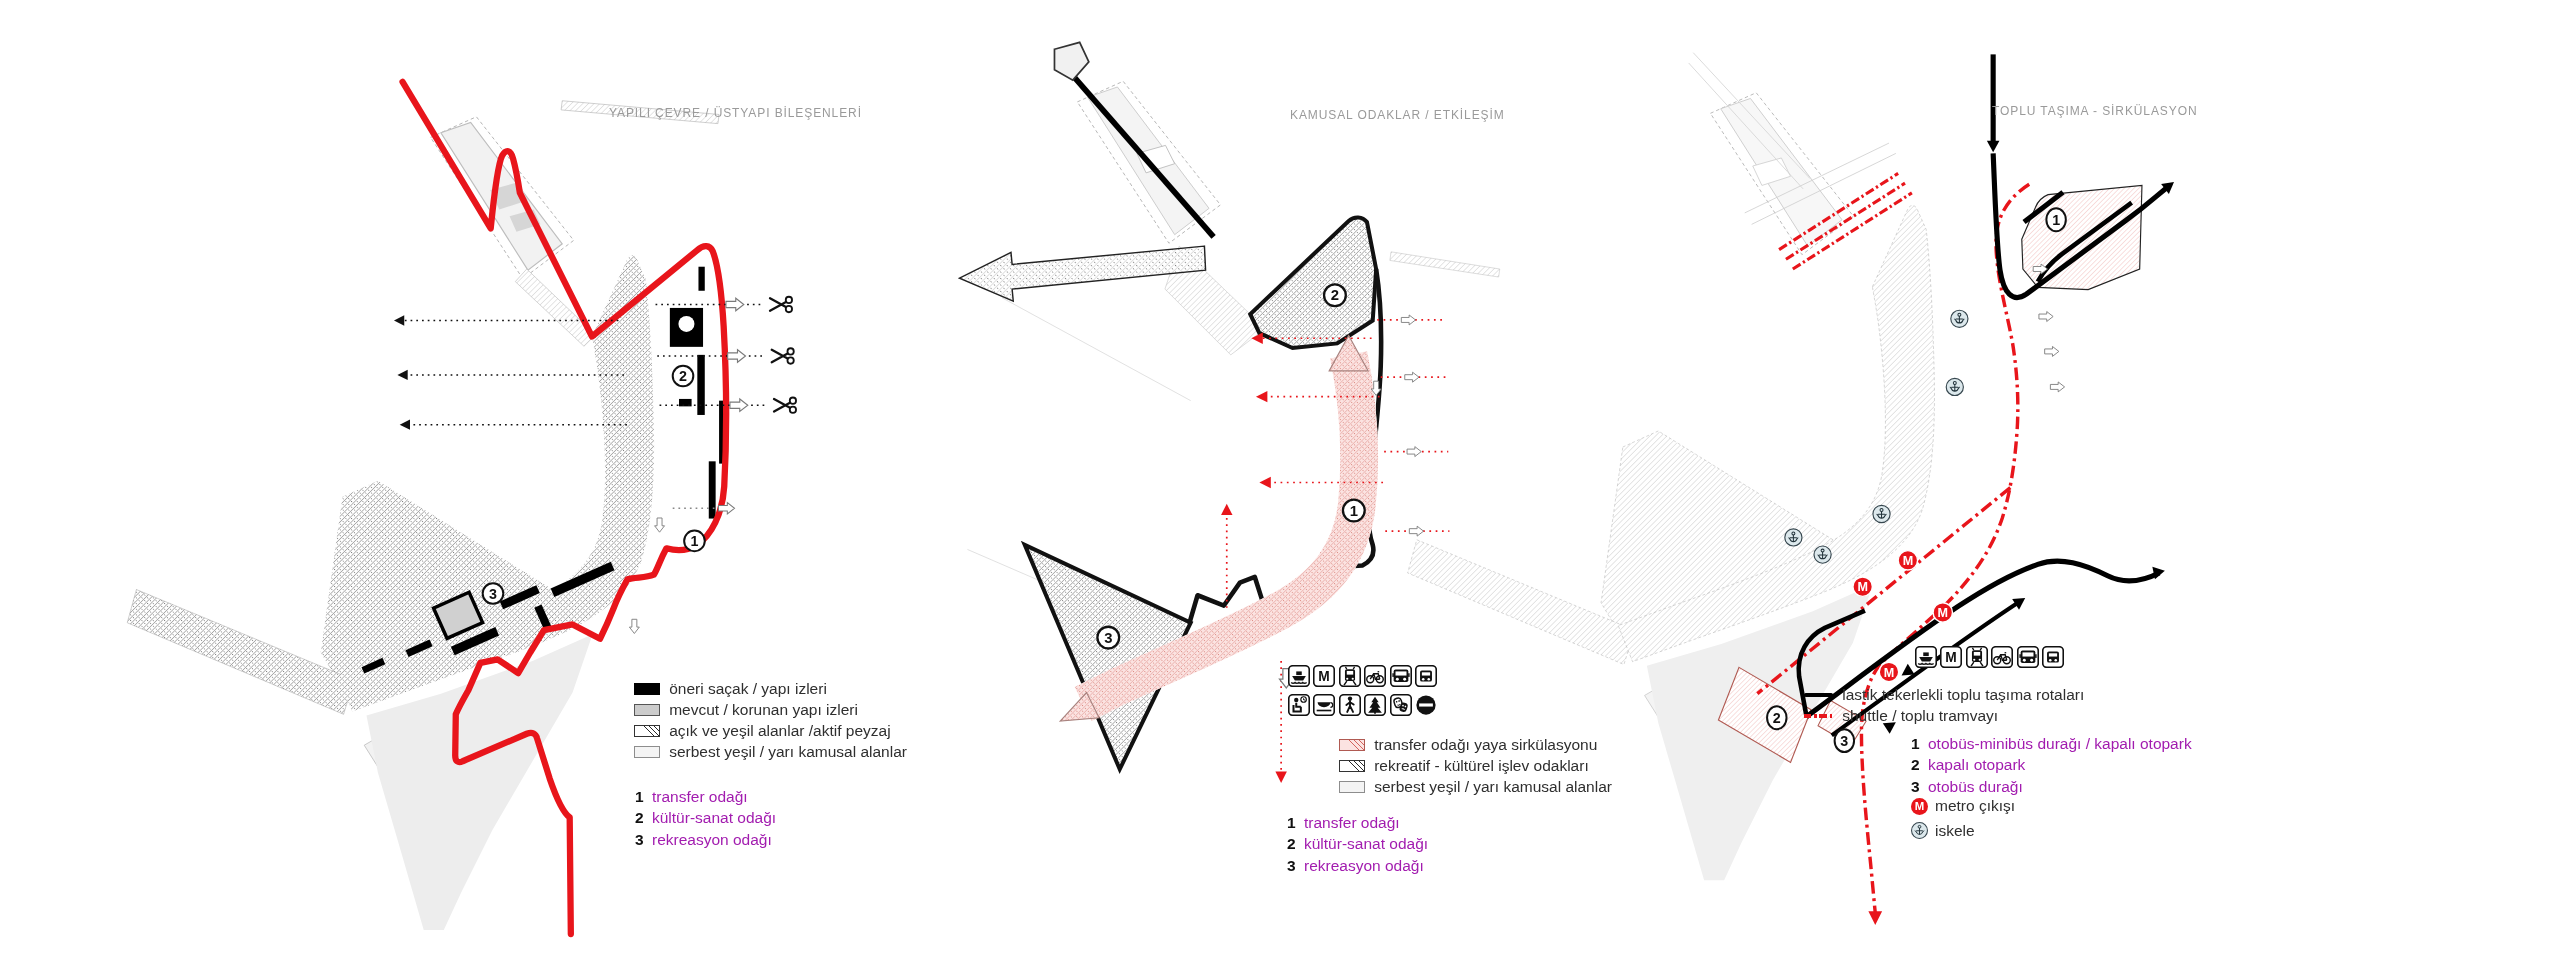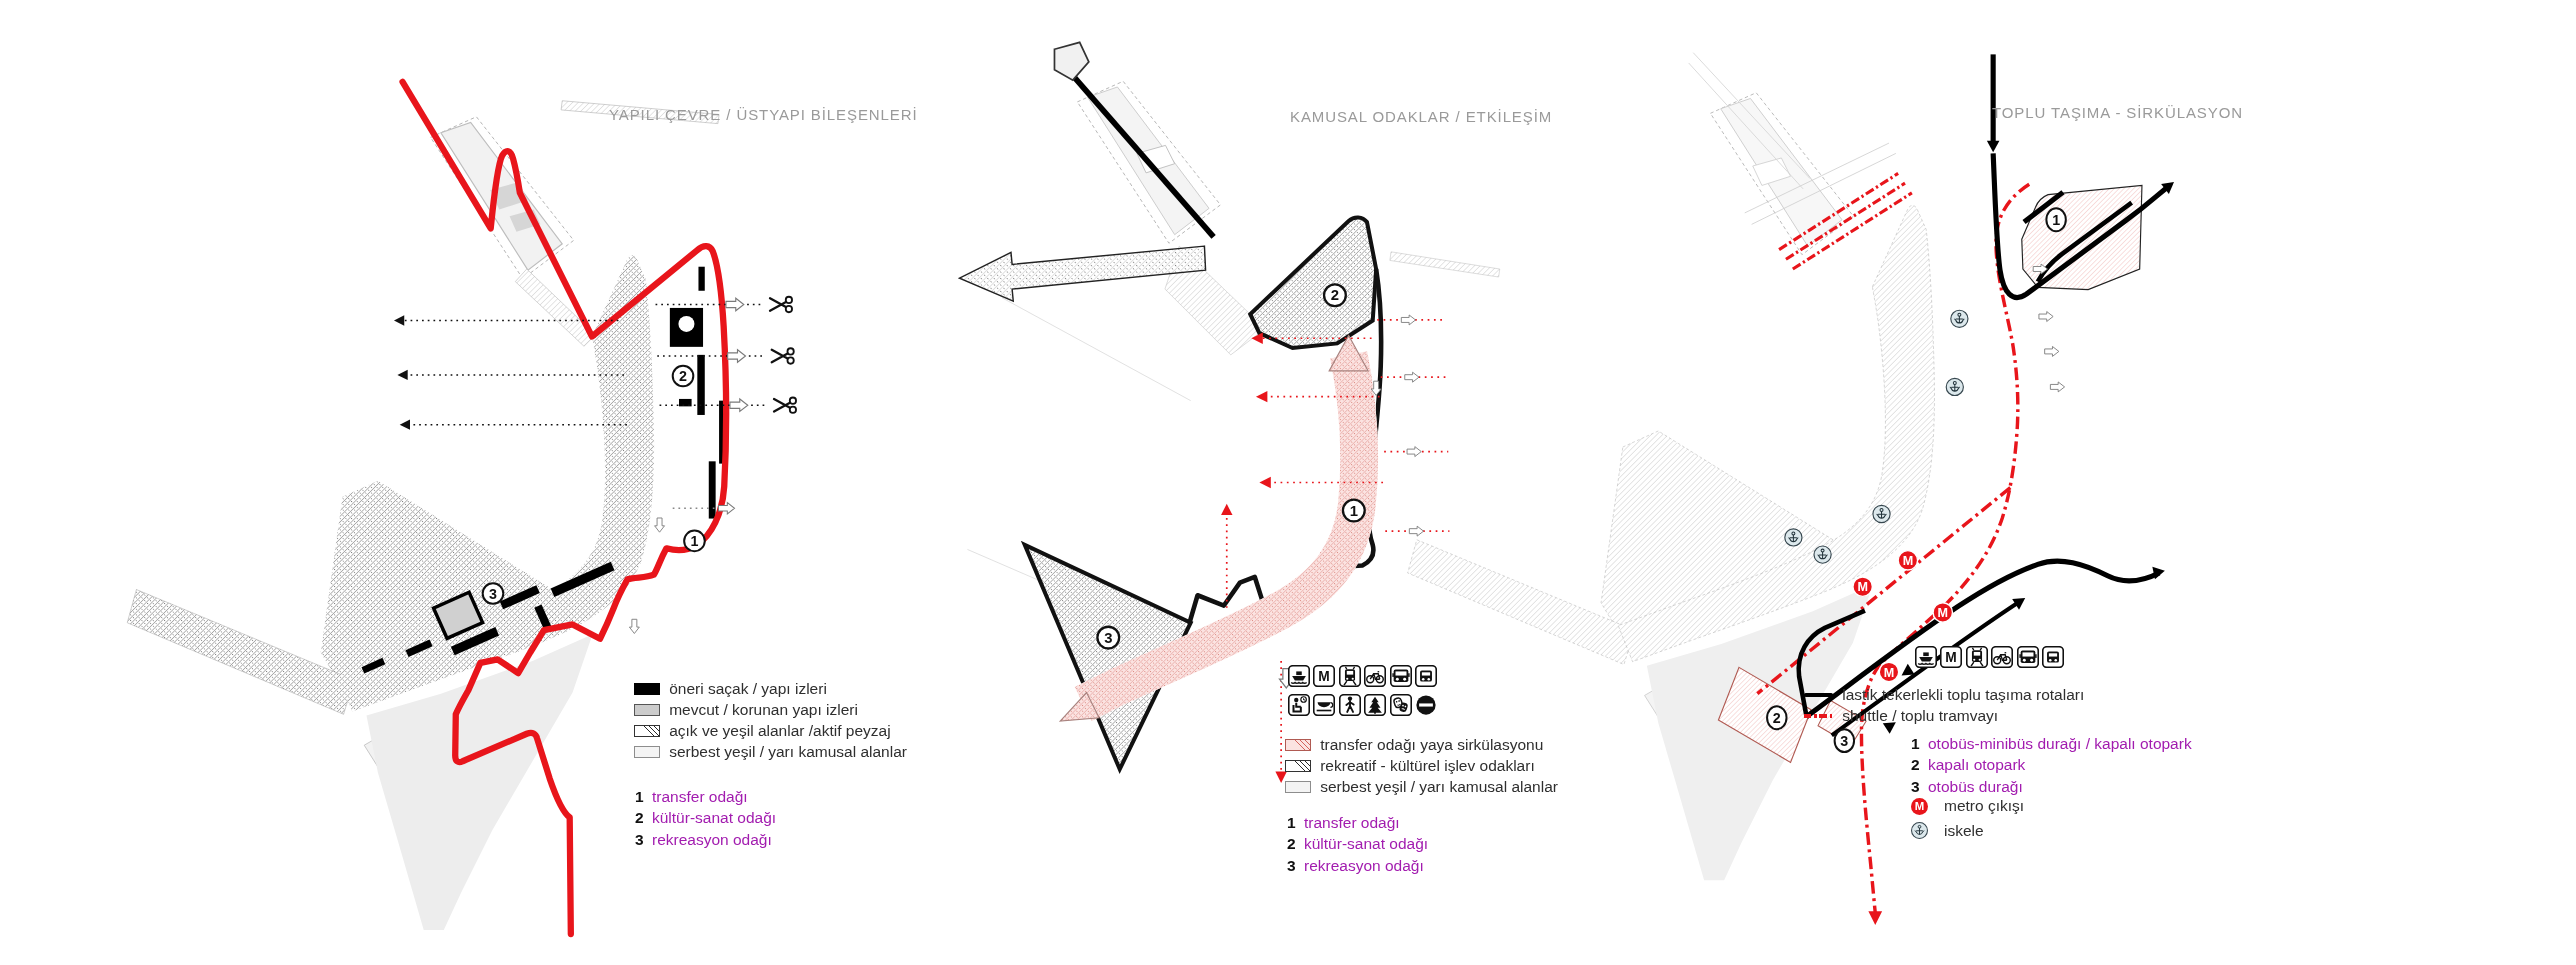--- a/index.html
+++ b/index.html
@@ -1,19 +1,19 @@
 <!DOCTYPE html>
 <html style="font-size:9.2px"><head>
 <meta charset="utf-8">
 <style>
   html,body{margin:0;padding:0;background:#fff;}
   .stage{position:relative;width:2576px;height:965px;background:#ffffff;overflow:hidden;
          font-family:"Liberation Sans", sans-serif;}
   .map-svg{position:absolute;left:0;top:0;}
-  .panel-title{position:absolute;font-size:15px;color:#9a9a9a;letter-spacing:0.9px;white-space:nowrap;}
+  .panel-title{position:absolute;font-size:12px;color:#9a9a9a;letter-spacing:0.9px;white-space:nowrap;}
   .legend{position:absolute;}
   .lg-row{display:flex;align-items:center;margin-bottom:7.4px;height:13.7px;}
   .lg-t{font-size:15.5px;color:#2f2f2f;margin-left:9.2px;white-space:nowrap;}
   .sw{width:26px;height:11.4px;display:inline-block;box-sizing:border-box;flex:0 0 auto;}
   .sw-black{background:#000;}
   .sw-gray{background:#cccccc;border:1.1px solid #555;}
   .sw-hatch{background:repeating-linear-gradient(45deg,#ffffff 0 2.9px,#2a2a2a 2.9px 3.5px);border:1.1px solid #333;}
   .sw-light{background:#f4f4f4;border:1.1px solid #8d8d8d;}
   .sw-pink{background:repeating-linear-gradient(45deg,#fbe3e1 0 2.9px,#d4635c 2.9px 3.5px);border:1.1px solid #b05a52;}
   .ln{display:inline-block;flex:0 0 auto;}
@@ -21,21 +21,21 @@
   .ln-red{width:29px;height:4px;background:repeating-linear-gradient(90deg,#e8151b 0 7.4px,transparent 7.4px 10.3px,#e8151b 10.3px 12.6px,transparent 12.6px 15.5px);}
   .num-row{display:flex;align-items:baseline;margin-bottom:3.4px;}
   .num-b{font-size:15.5px;font-weight:bold;color:#111;width:17px;flex:0 0 auto;}
   .num-t{font-size:15.5px;color:#a21caf;white-space:nowrap;}
   .icon-grid{display:flex;gap:3.4px;margin-bottom:6.9px;}
   .ic{width:22px;height:22px;flex:0 0 auto;}
   .sym-row{display:flex;align-items:center;margin-bottom:6.9px;}
   .m-badge{width:17px;height:17px;border-radius:50%;background:#e8151b;color:#fff;font-weight:bold;
            font-size:11.4px;display:flex;align-items:center;justify-content:center;flex:0 0 auto;}
   .a-badge{width:17px;height:17px;flex:0 0 auto;}
-  .sym-t{font-size:15.5px;color:#2f2f2f;margin-left:16px;white-space:nowrap;}
+  .sym-t{font-size:15.5px;color:#2f2f2f;margin-left:7px;white-space:nowrap;}
 </style>
 </head>
 <body>
 
 <div class="stage">
 
 <svg class="map-svg" width="2576" height="965" viewBox="0 0 4500 1686" xmlns="http://www.w3.org/2000/svg">
   <defs>
     <pattern id="hD" width="7" height="7" patternUnits="userSpaceOnUse" patternTransform="rotate(45)">
       <rect width="7" height="7" fill="#ffffff"></rect>
@@ -515,21 +515,21 @@
           <use href="#sym-park"></use>
         </svg>
     <svg class="ic" viewBox="0 0 38 38" width="22" height="22">
           <use href="#sym-theater"></use>
         </svg>
     <svg class="ic" viewBox="0 0 38 38" width="22" height="22">
           <use href="#sym-noentry"></use>
         </svg>
   </div>
 </div>
-<div class="legend" style="left:1285px;top:738px">
+<div class="legend" style="left:1339px;top:738px">
   <div class="lg-row">
     <span class="sw sw-pink"></span>
     <span class="lg-t">transfer odağı yaya sirkülasyonu</span>
   </div>
   <div class="lg-row">
     <span class="sw sw-hatch"></span>
     <span class="lg-t">rekreatif - kültürel işlev odakları</span>
   </div>
   <div class="lg-row">
     <span class="sw sw-light"></span>

